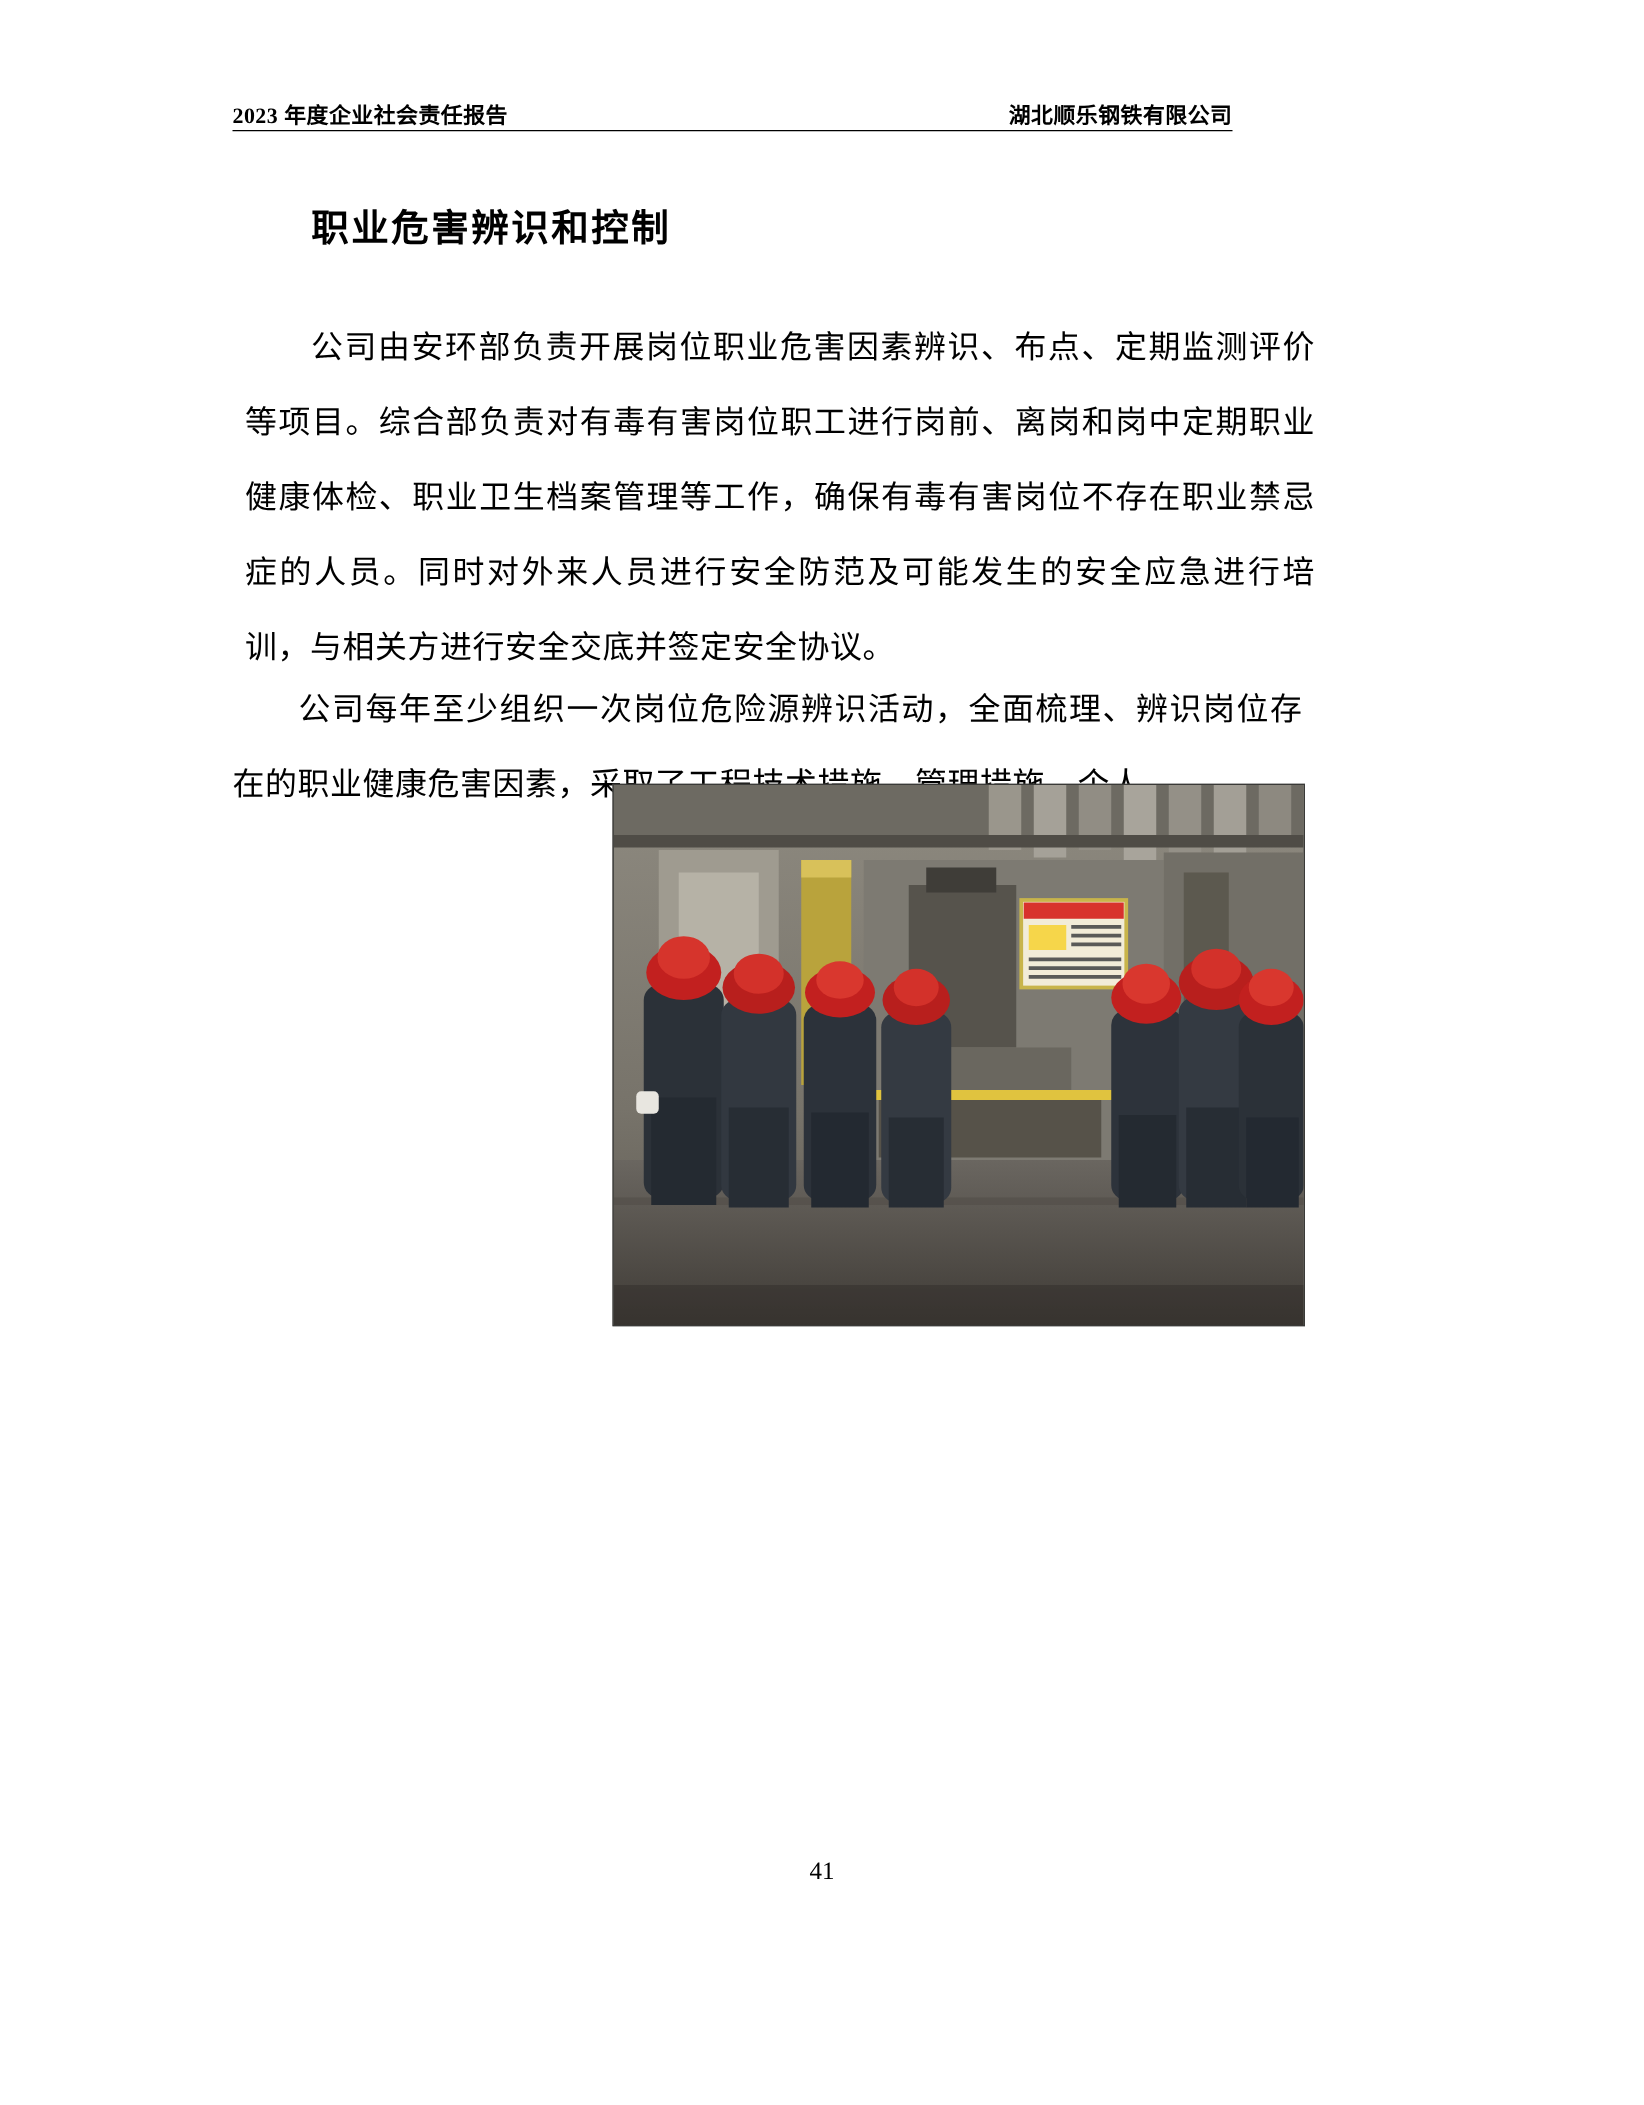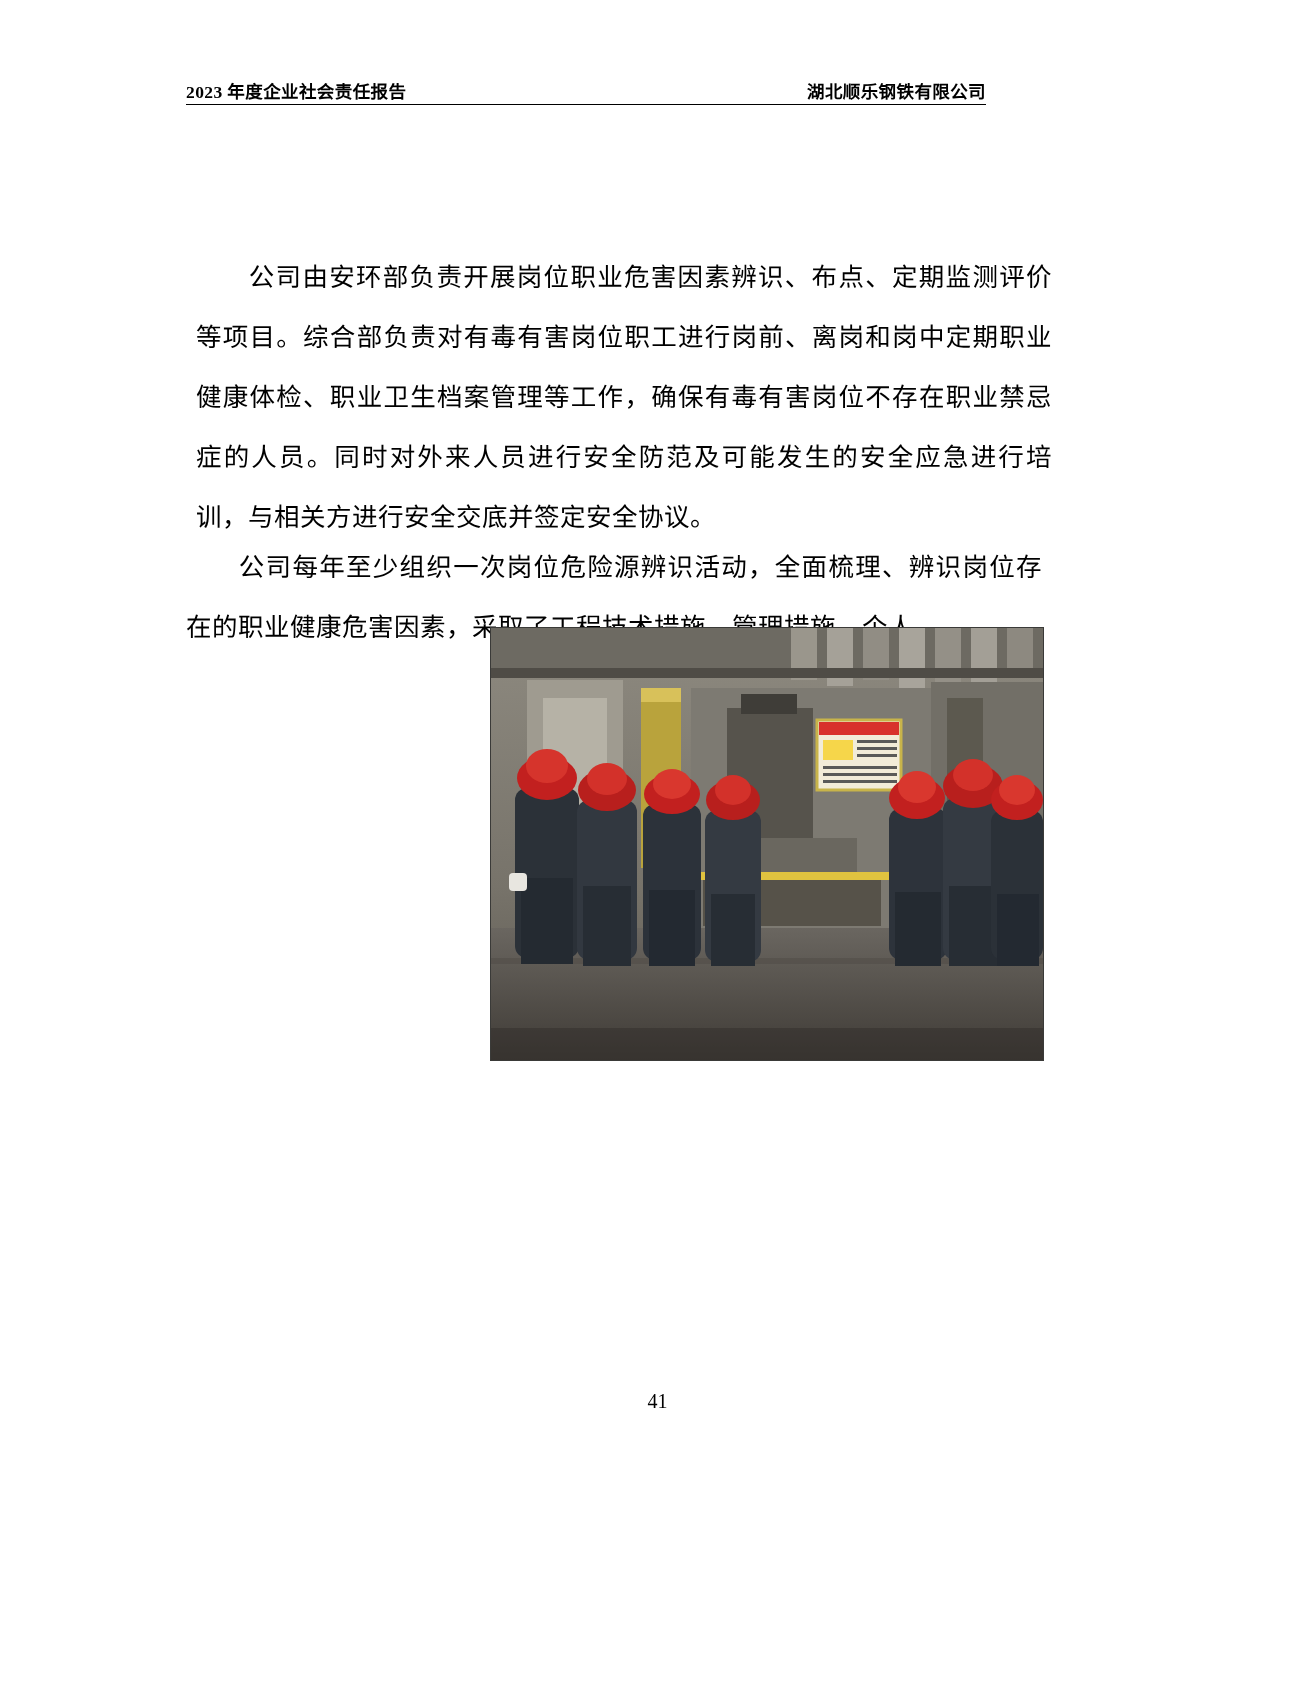--- a/index.html
+++ b/index.html
@@ -109,39 +109,40 @@
     height: 432px;
     overflow: hidden;
     border: 1px solid #3a3a38;
     background: #6e6c66;
   }
   .photo svg { display: block; width: 100%; height: 100%; }
 
   
   .page-number {
     position: absolute;
-    top: 1390px;
+    top: 1486px;
     left: 0;
     width: 1315px;
     text-align: center;
     font-size: 20px;
     color: #000000;
   }
 </style>
 </head>
 <body>
 
 <div class="page">
 
   <div class="header">
     <span class="left">2023 年度企业社会责任报告</span>
     <span class="right">湖北顺乐钢铁有限公司</span>
   </div>
   <div class="header-rule"></div>
 
+  <h1 class="section-title">职业危害辨识和控制</h1>
 
   <p class="para" id="para-1"><span class="indent"></span><span>公司由安环部负责开展岗位职业危害因素辨识、布点、定期监测评价等项目。综合部负责对有毒有害岗位职工进行岗前、离岗和岗中定期职业健康体检、职业卫生档案管理等工作，确保有毒有害岗位不存在职业禁忌症的人员。同时对外来人员进行安全防范及可能发生的安全应急进行培训，与相关方进行安全交底并签定安全协议。</span></p>
 
   <p class="para" id="para-2"><span class="indent"></span><span>公司每年至少组织一次岗位危险源辨识活动，全面梳理、辨识岗位存在的职业健康危害因素，采取了工程技术措施、管理措施、个人</span></p>
 
 
   <div class="photo">
     <svg viewBox="0 0 552 432" preserveAspectRatio="none">
       <defs>
         <linearGradient id="wallg" x1="0" y1="0" x2="0" y2="1">

